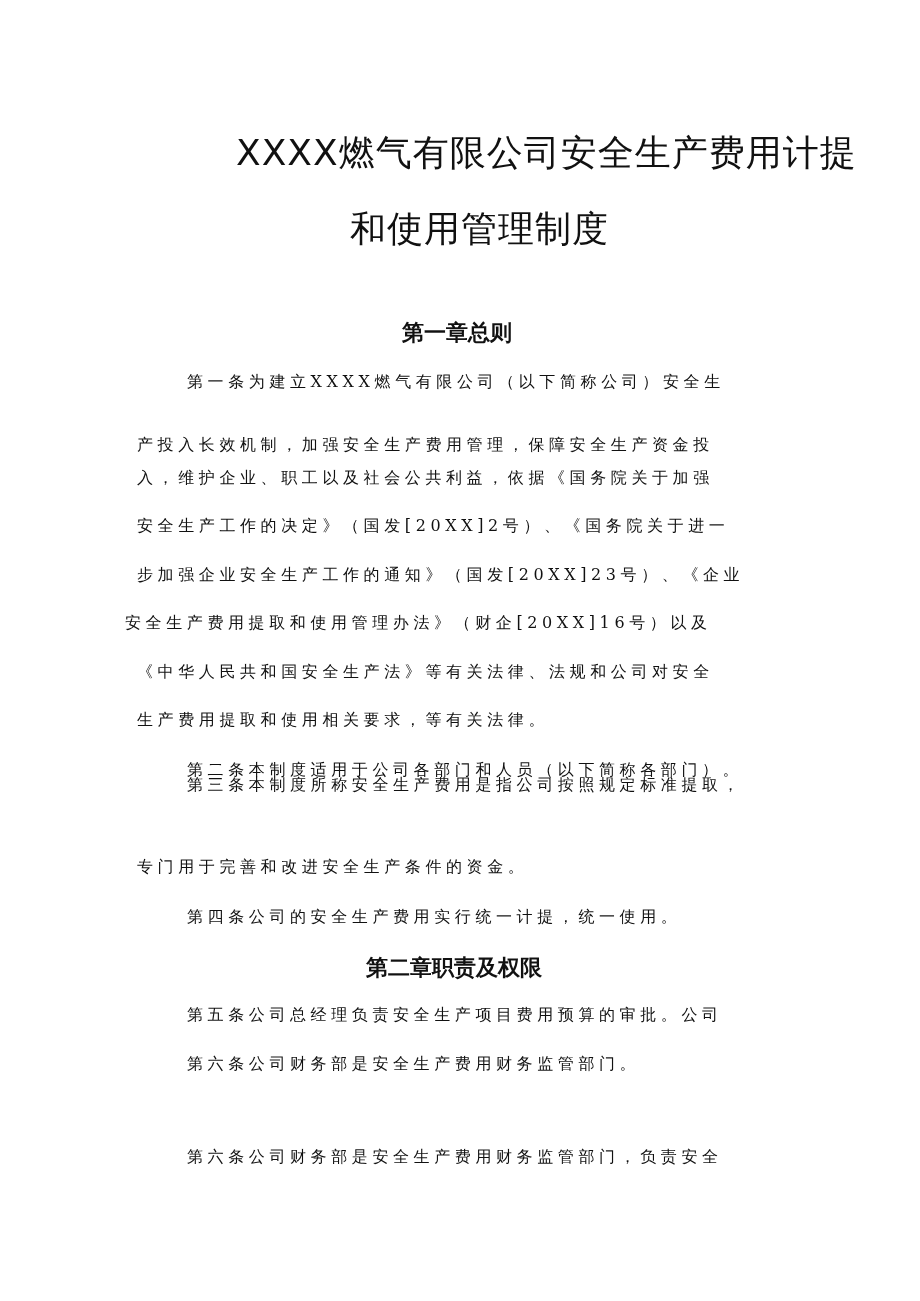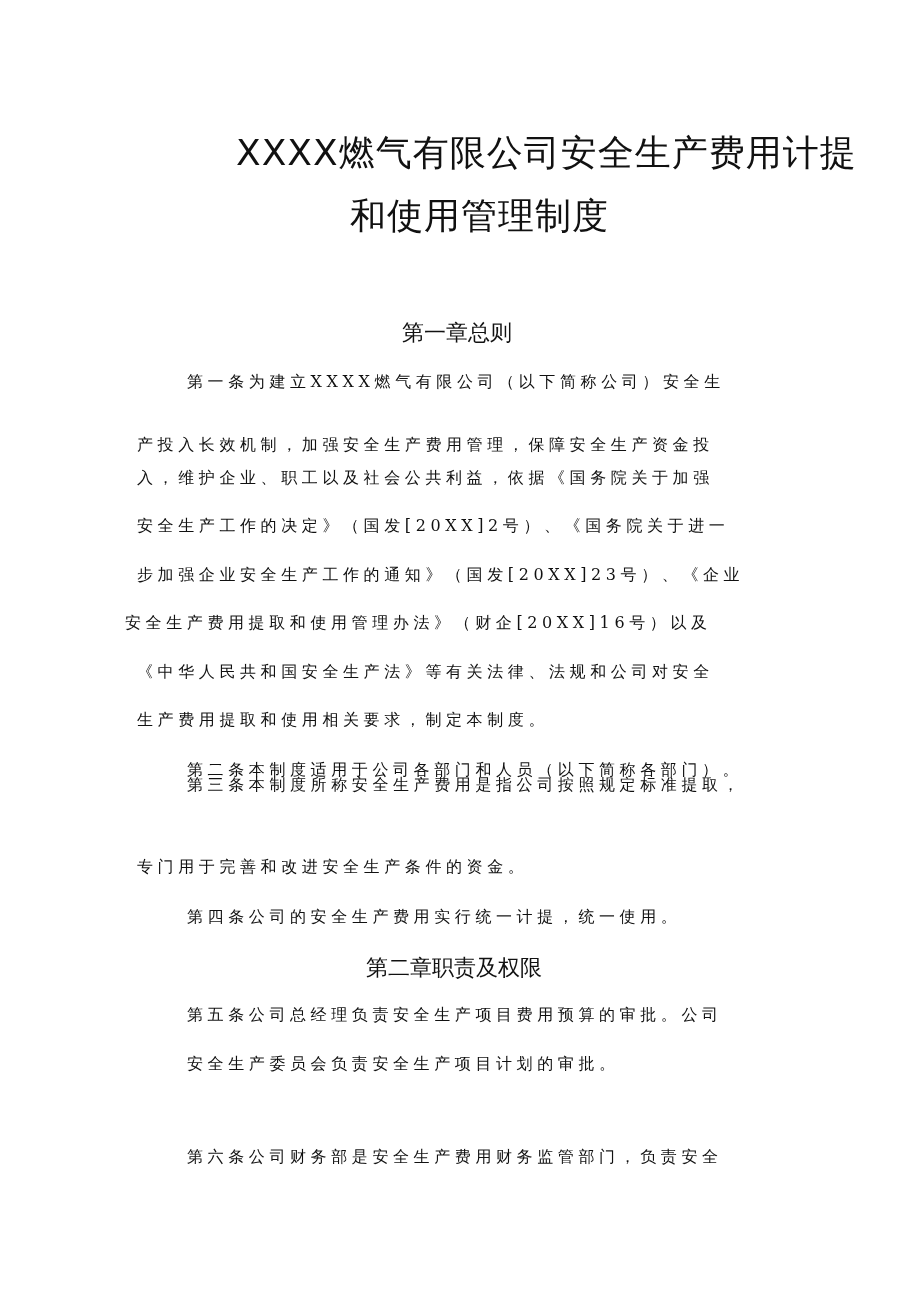--- a/index.html
+++ b/index.html
@@ -3,42 +3,42 @@
 <meta charset="utf-8">
 <style>
   html, body { margin: 0; padding: 0; background: #ffffff; }
   body { width: 920px; height: 1301px; position: relative; overflow: hidden;
          font-family: "DejaVu Serif", "Liberation Serif", serif; color: #111; }
   .line { position: absolute; white-space: nowrap; font-size: 16px; line-height: 30px;
           letter-spacing: 4.6px; }
   .title { position: absolute; white-space: nowrap; font-family: "DejaVu Sans", "Liberation Sans", sans-serif;
            font-size: 36px; line-height: 44px; letter-spacing: 1px; }
   .heading { position: absolute; white-space: nowrap; font-family: "DejaVu Sans", "Liberation Sans", sans-serif;
-             font-weight: normal; font-size: 22px; line-height: 30px; text-align: center; }
+             font-weight: bold; font-size: 22px; line-height: 30px; text-align: center; }
 </style>
 </head>
 <body>
 
 <div>
   <div class="title" style="left:236px; top:131px;">XXXX燃气有限公司安全生产费用计提</div>
-  <div class="title" style="left:350px; top:194px;">和使用管理制度</div>
+  <div class="title" style="left:350px; top:207px;">和使用管理制度</div>
 
   <div class="heading" style="left:402px; top:318px;">第一章总则</div>
 
   <div class="line" style="left:187px; top:367px;">第一条为建立XXXX燃气有限公司（以下简称公司）安全生</div>
   <div class="line" style="left:137px; top:430px;">产投入长效机制，加强安全生产费用管理，保障安全生产资金投</div>
   <div class="line" style="left:137px; top:463px;">入，维护企业、职工以及社会公共利益，依据《国务院关于加强</div>
   <div class="line" style="left:137px; top:511px;">安全生产工作的决定》（国发[20XX]2号）、《国务院关于进一</div>
   <div class="line" style="left:137px; top:560px;">步加强企业安全生产工作的通知》（国发[20XX]23号）、《企业</div>
   <div class="line" style="left:125px; top:608px;">安全生产费用提取和使用管理办法》（财企[20XX]16号）以及</div>
   <div class="line" style="left:137px; top:657px;">《中华人民共和国安全生产法》等有关法律、法规和公司对安全</div>
-  <div class="line" style="left:137px; top:705px;">生产费用提取和使用相关要求，制定本制度。</div>
+  <div class="line" style="left:137px; top:705px;">生产费用提取和使用相关要求，等有关法律。</div>
   <div class="line" style="left:187px; top:755px;">第二条本制度适用于公司各部门和人员（以下简称各部门）。</div>
   <div class="line" style="left:187px; top:770px;">第三条本制度所称安全生产费用是指公司按照规定标准提取，</div>
   <div class="line" style="left:137px; top:852px;">专门用于完善和改进安全生产条件的资金。</div>
   <div class="line" style="left:187px; top:902px;">第四条公司的安全生产费用实行统一计提，统一使用。</div>
 
   <div class="heading" style="left:366px; top:953px;">第二章职责及权限</div>
 
   <div class="line" style="left:187px; top:1000px;text-align:right;">第五条公司总经理负责安全生产项目费用预算的审批。公司</div>
-  <div class="line" style="left:187px; top:1049px;">安全生产委员会负责安全生产项目计划的审批。</div>
+  <div class="line" style="left:187px; top:1049px;">第六条公司财务部是安全生产费用财务监管部门。</div>
   <div class="line" style="left:187px; top:1142px;">第六条公司财务部是安全生产费用财务监管部门，负责安全</div>
 </div>
 
 </body></html>

